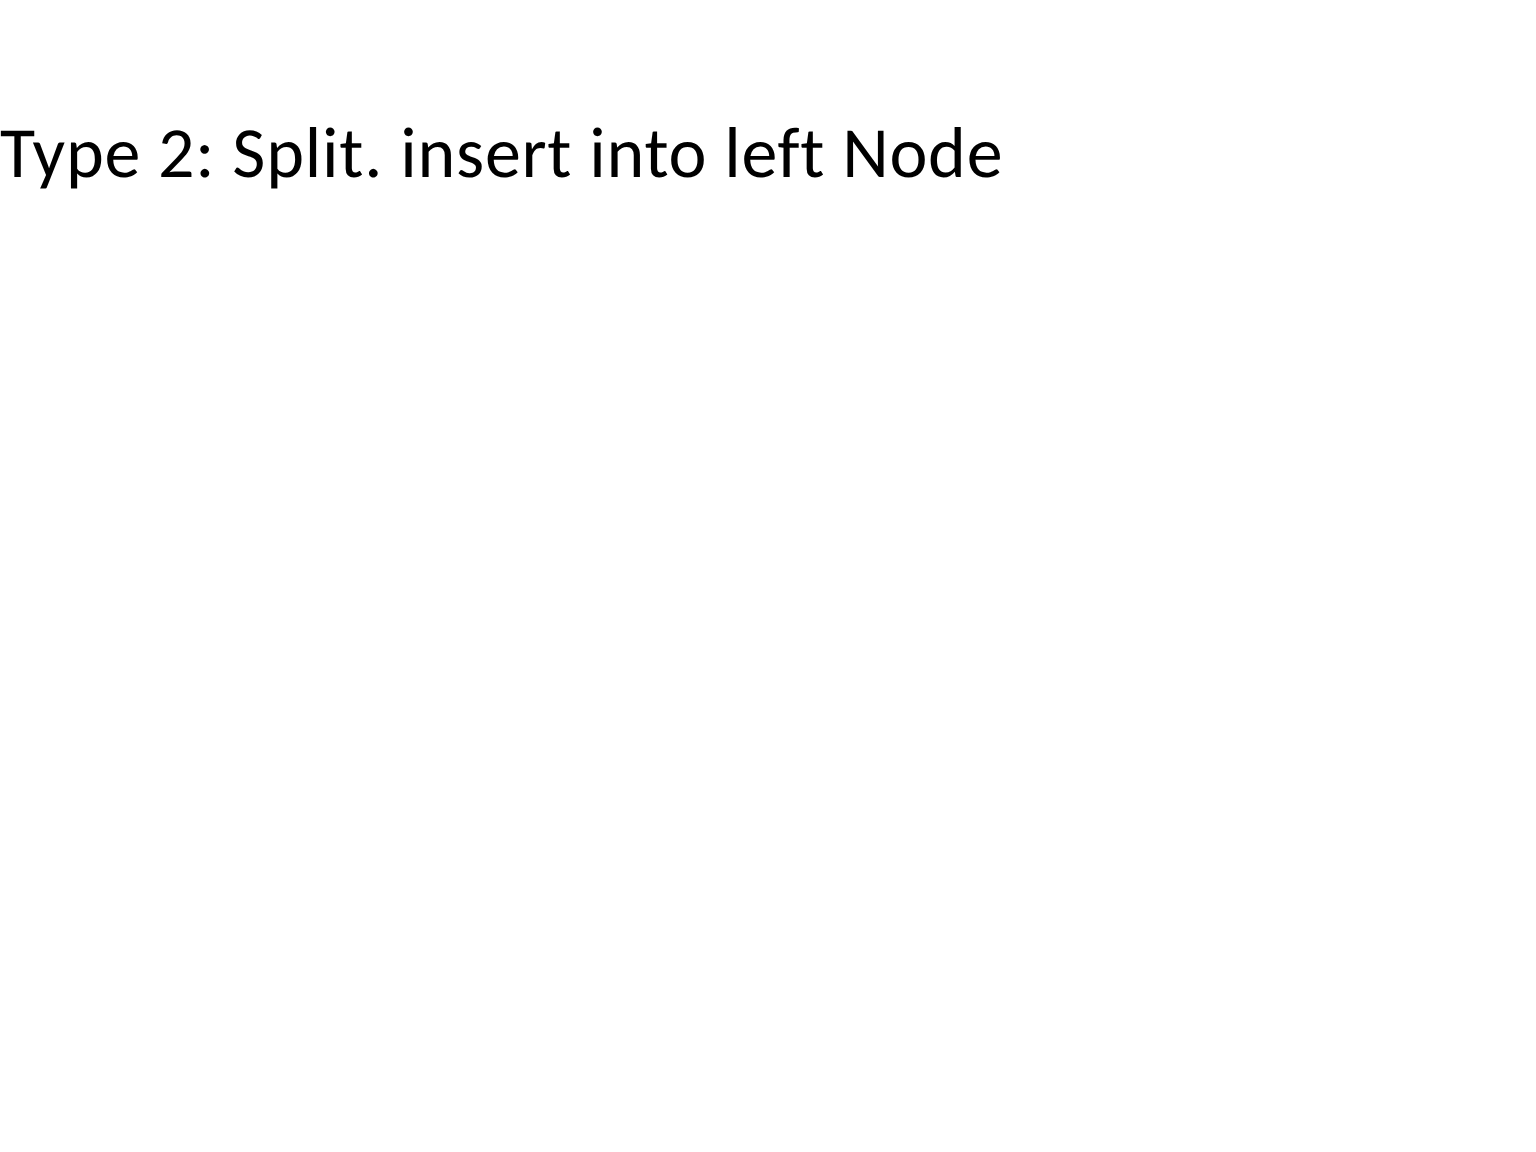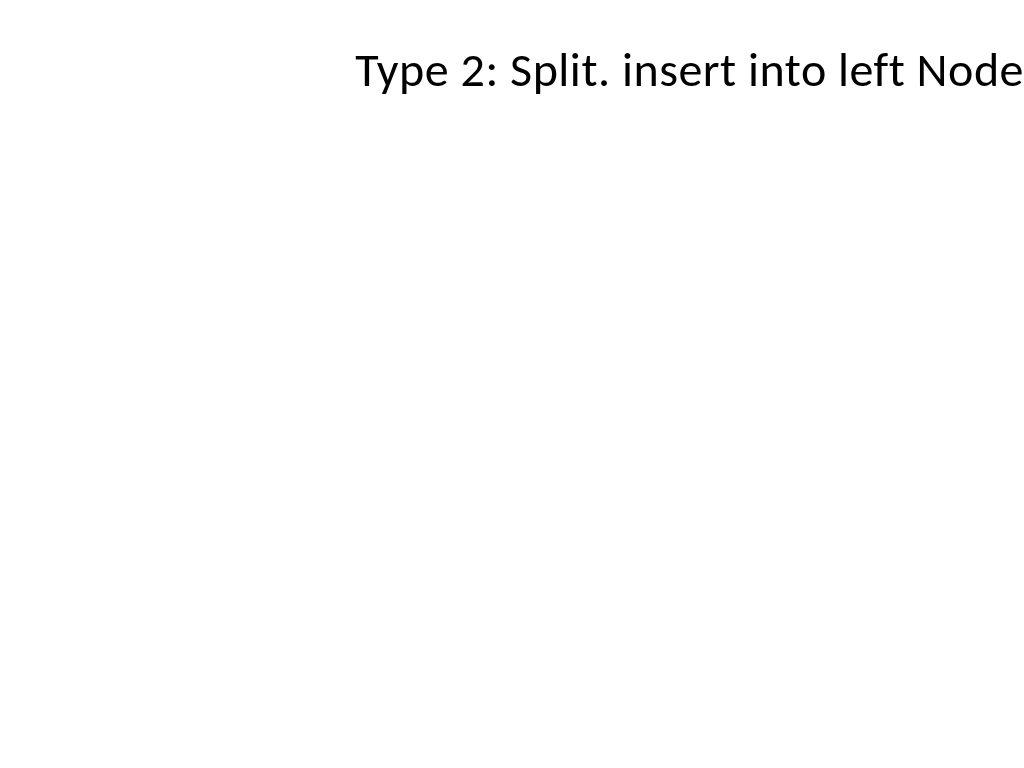--- a/index.html
+++ b/index.html
@@ -10,22 +10,22 @@
     body {
       width: 1024px;
       height: 768px;
       background: #ffffff;
       font-family: Calibri, "Segoe UI", Arial, sans-serif;
       overflow: hidden;
     }
     .slide {
       width: 100%;
       height: 100%;
-      padding-top: 40px;
-      text-align: right;
+      padding-top: 72px;
+      text-align: left;
     }
     .title {
       font-size: 48px;
       font-weight: 400;
       color: #000000;
       letter-spacing: 0.5px;
     }
   </style>
 </head>
 <body>

